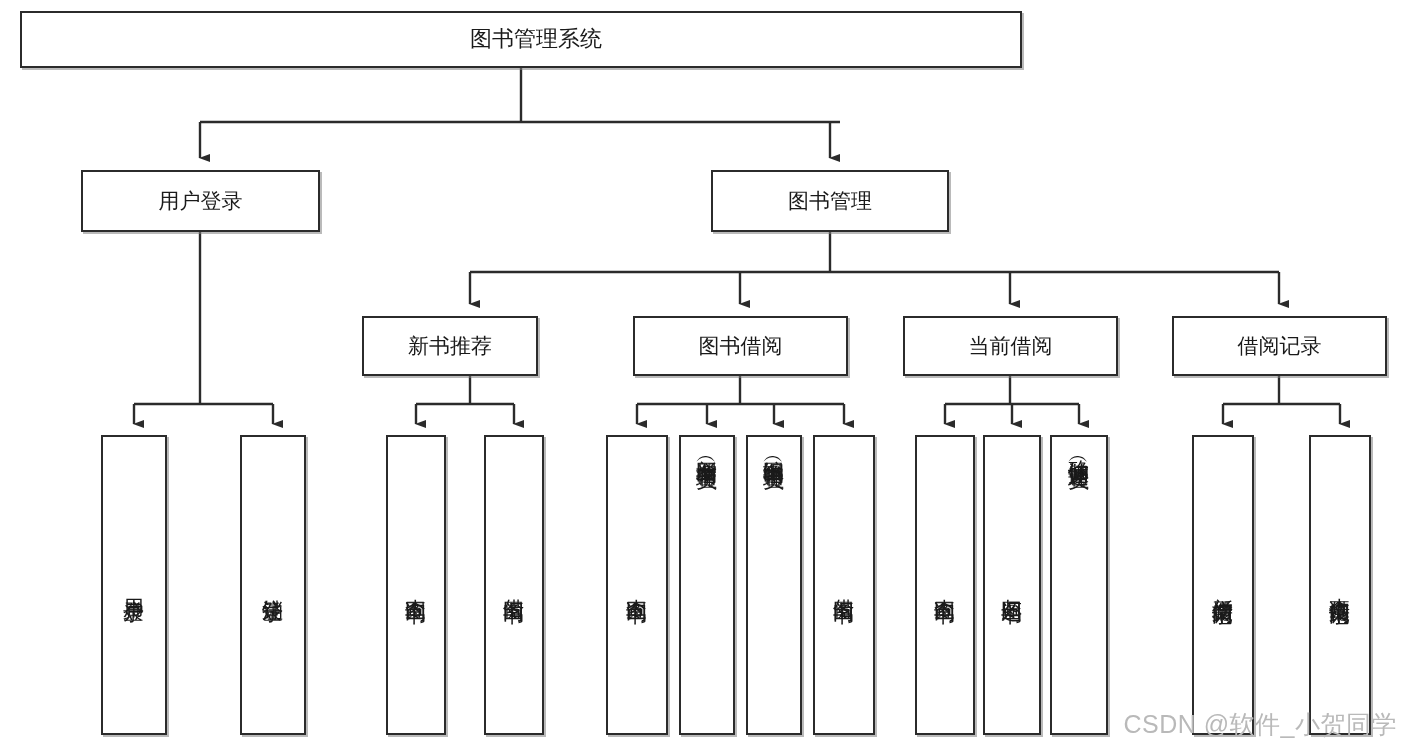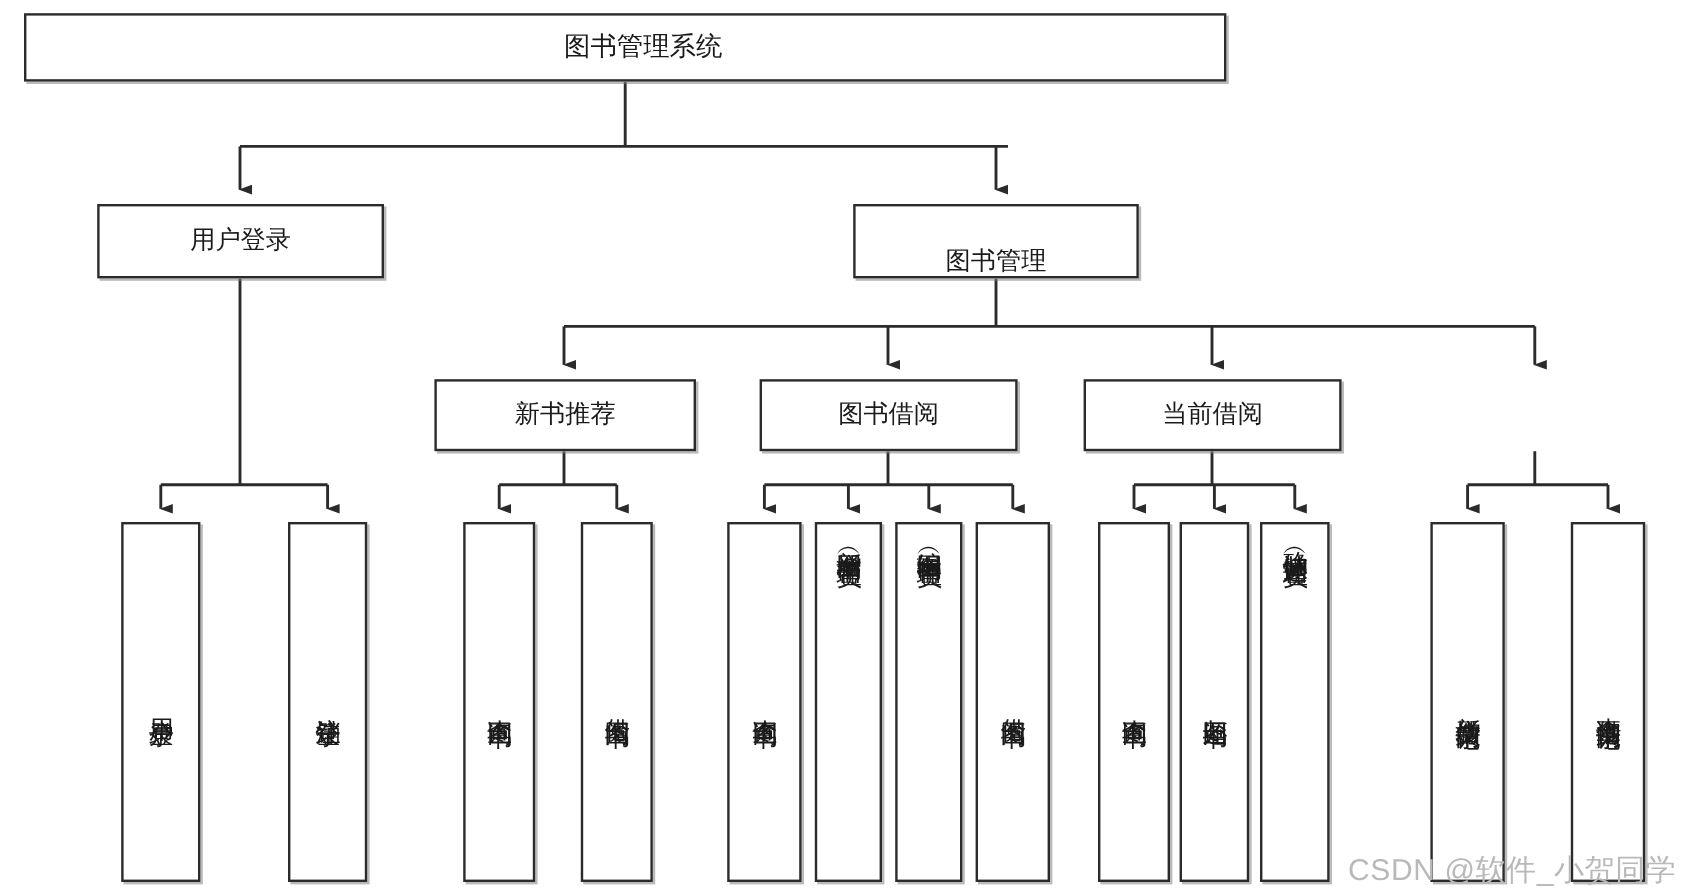--- a/index.html
+++ b/index.html
@@ -128,32 +128,35 @@
     </g>
   </svg>
 
   <div class="node h root" style="left: 20px; top: 11px; width: 1002px; height: 57px; padding-left: 30px;">
     <span class="label">图书管理系统</span>
   </div>
 
   <div class="node h" style="left: 81px; top: 170px; width: 239px; height: 62px;">
     <span class="label">用户登录</span>
   </div>
-  <div class="node h" style="left: 711px; top: 170px; width: 238px; height: 62px; align-items: flex-end;">
+  <div class="node h" style="left: 711px; top: 170px; width: 238px; height: 62px;">
     <span class="label">图书管理</span>
   </div>
 
-  <div class="node h" style="left: 362px; top: 316px; width: 218px; height: 60px;">
+  <div class="node h" style="left: 362px; top: 316px; width: 176px; height: 60px;">
     <span class="label">新书推荐</span>
   </div>
   <div class="node h" style="left: 633px; top: 316px; width: 215px; height: 60px;">
     <span class="label">图书借阅</span>
   </div>
   <div class="node h" style="left: 903px; top: 316px; width: 215px; height: 60px;">
     <span class="label">当前借阅</span>
+  </div>
+  <div class="node h" style="left: 1172px; top: 316px; width: 215px; height: 60px;">
+    <span class="label">借阅记录</span>
   </div>
 
   <div class="node v center" style="left: 101px; top: 435px; width: 66px; height: 300px;">
     <span class="label">用户登录</span>
   </div>
   <div class="node v center" style="left: 240px; top: 435px; width: 66px; height: 300px;">
     <span class="label">注销登录</span>
   </div>
   <div class="node v center" style="left: 386px; top: 435px; width: 60px; height: 300px;">
     <span class="label">查询图书</span>

